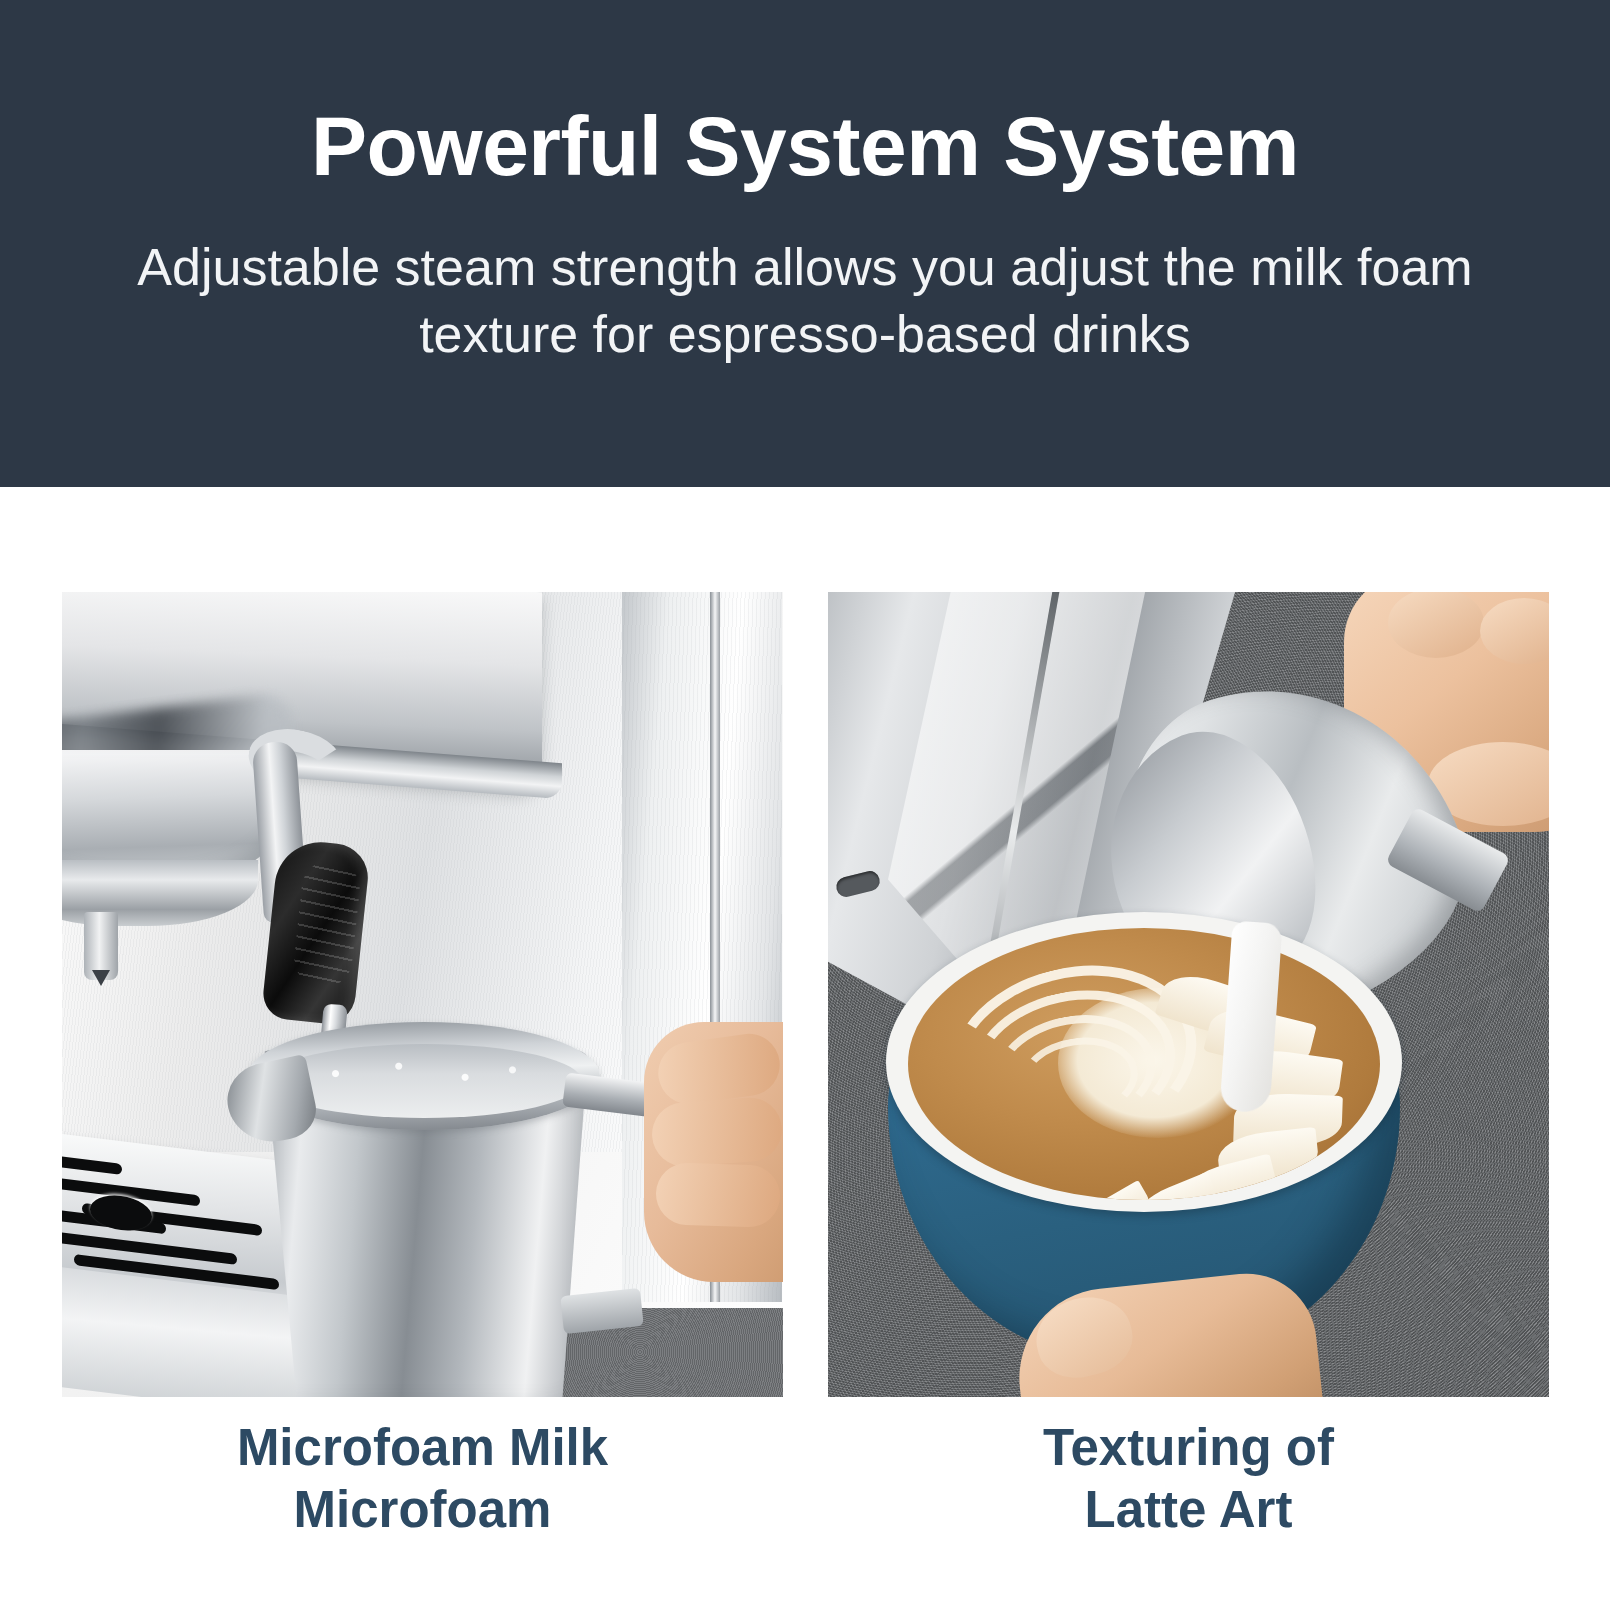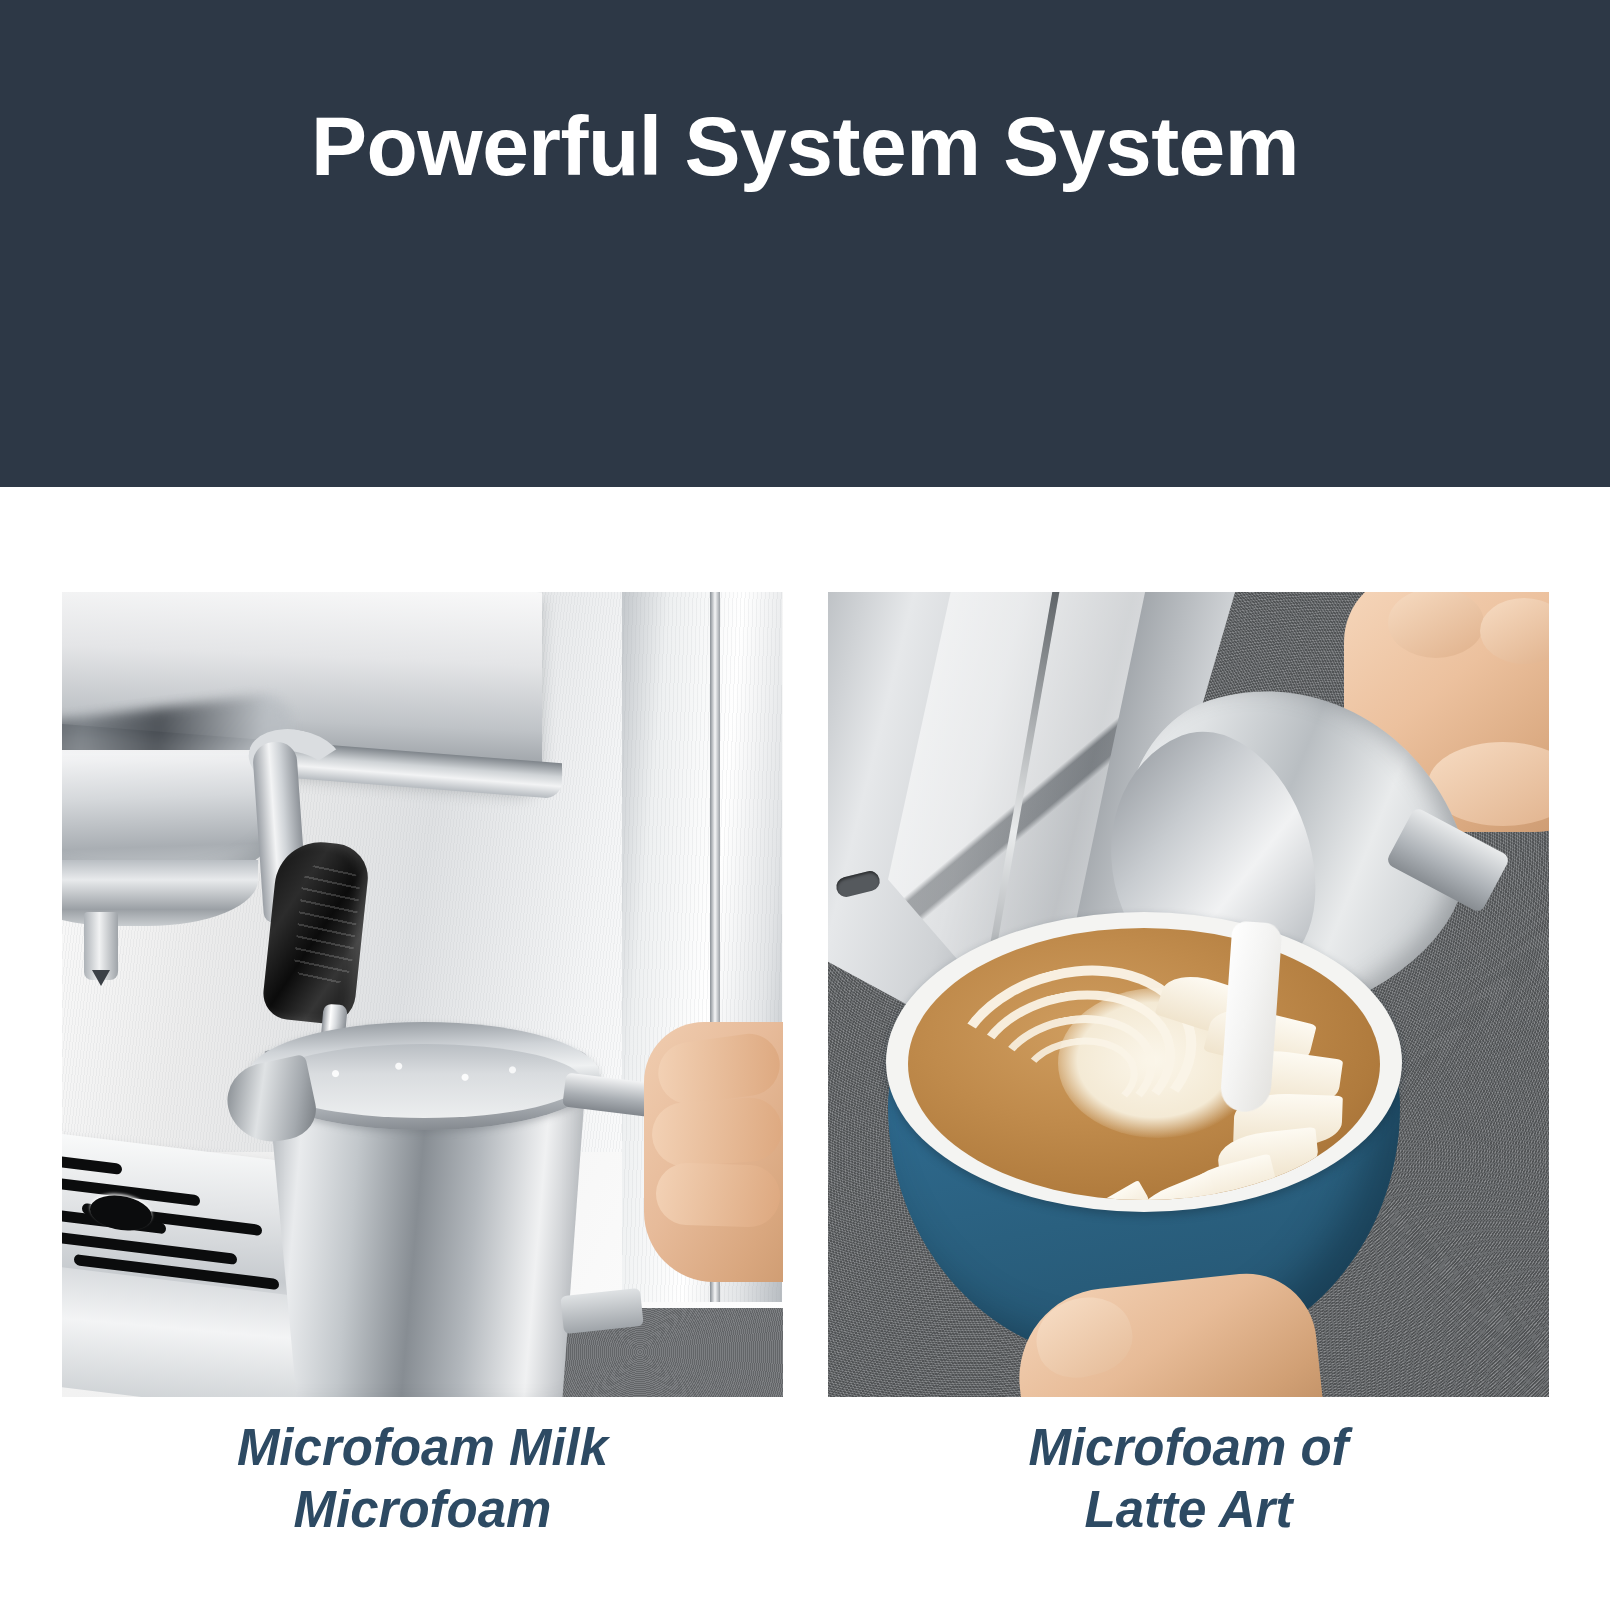--- a/index.html
+++ b/index.html
@@ -32,21 +32,21 @@
     margin-top:46px;
     font-size:52px;
     font-weight:normal;
     color:#f2f4f6;
     line-height:1.28;
     text-align:center;
     max-width:1340px;
   }
 
   
-  .panels { position:absolute; left:0; top:487px; width:1610px; height:1123px;font-style:italic; }
+  .panels { position:absolute; left:0; top:487px; width:1610px; height:1123px; }
 
   .panel { position:absolute; overflow:hidden; }
   .panel-left  { left:62px;  top:105px; width:721px; height:805px; background:#f2f2f2; }
   .panel-right { left:828px; top:105px; width:721px; height:805px; background:#6d6f70; }
 
   .caption {
     position:absolute; top:930px;
     font-size:51px; font-weight:bold;
     color:#2d4a63; line-height:1.22;
     text-align:center;
@@ -344,20 +344,21 @@
     background:linear-gradient(160deg,#f7ddc5,#e6bd9a);
     border-radius:50% 50% 44% 44%;
     transform:rotate(-14deg);
   }
 </style>
 </head>
 <body>
 
 <div class="header">
   <div class="headline">Powerful System System</div>
+  <div class="subline">Adjustable steam strength allows you adjust the milk foam texture for espresso-based drinks</div>
 </div>
 
 <div class="panels">
 
   <div class="panel panel-left">
     <div class="lp">
       <div class="lp-body"></div>
       <div class="lp-side"></div>
       <div class="lp-side-edge"></div>
       <div class="lp-head"></div>
@@ -439,17 +440,17 @@
           <div class="leaf" style="left: 170px; top: 268px; width: 74px; height: 36px; transform: rotate(-30deg);"></div>
         </div>
 
       <div class="rp-stream"></div>
 
       <div class="rp-thumb"></div>
       <div class="rp-thumbnail"></div>
     </div>
   </div>
   <div class="caption caption-right">
-    <div>Microfoam of</div>
+    <div>Texturing of</div>
     <div>Latte Art</div>
   </div>
 
 </div>
 
 </body></html>

